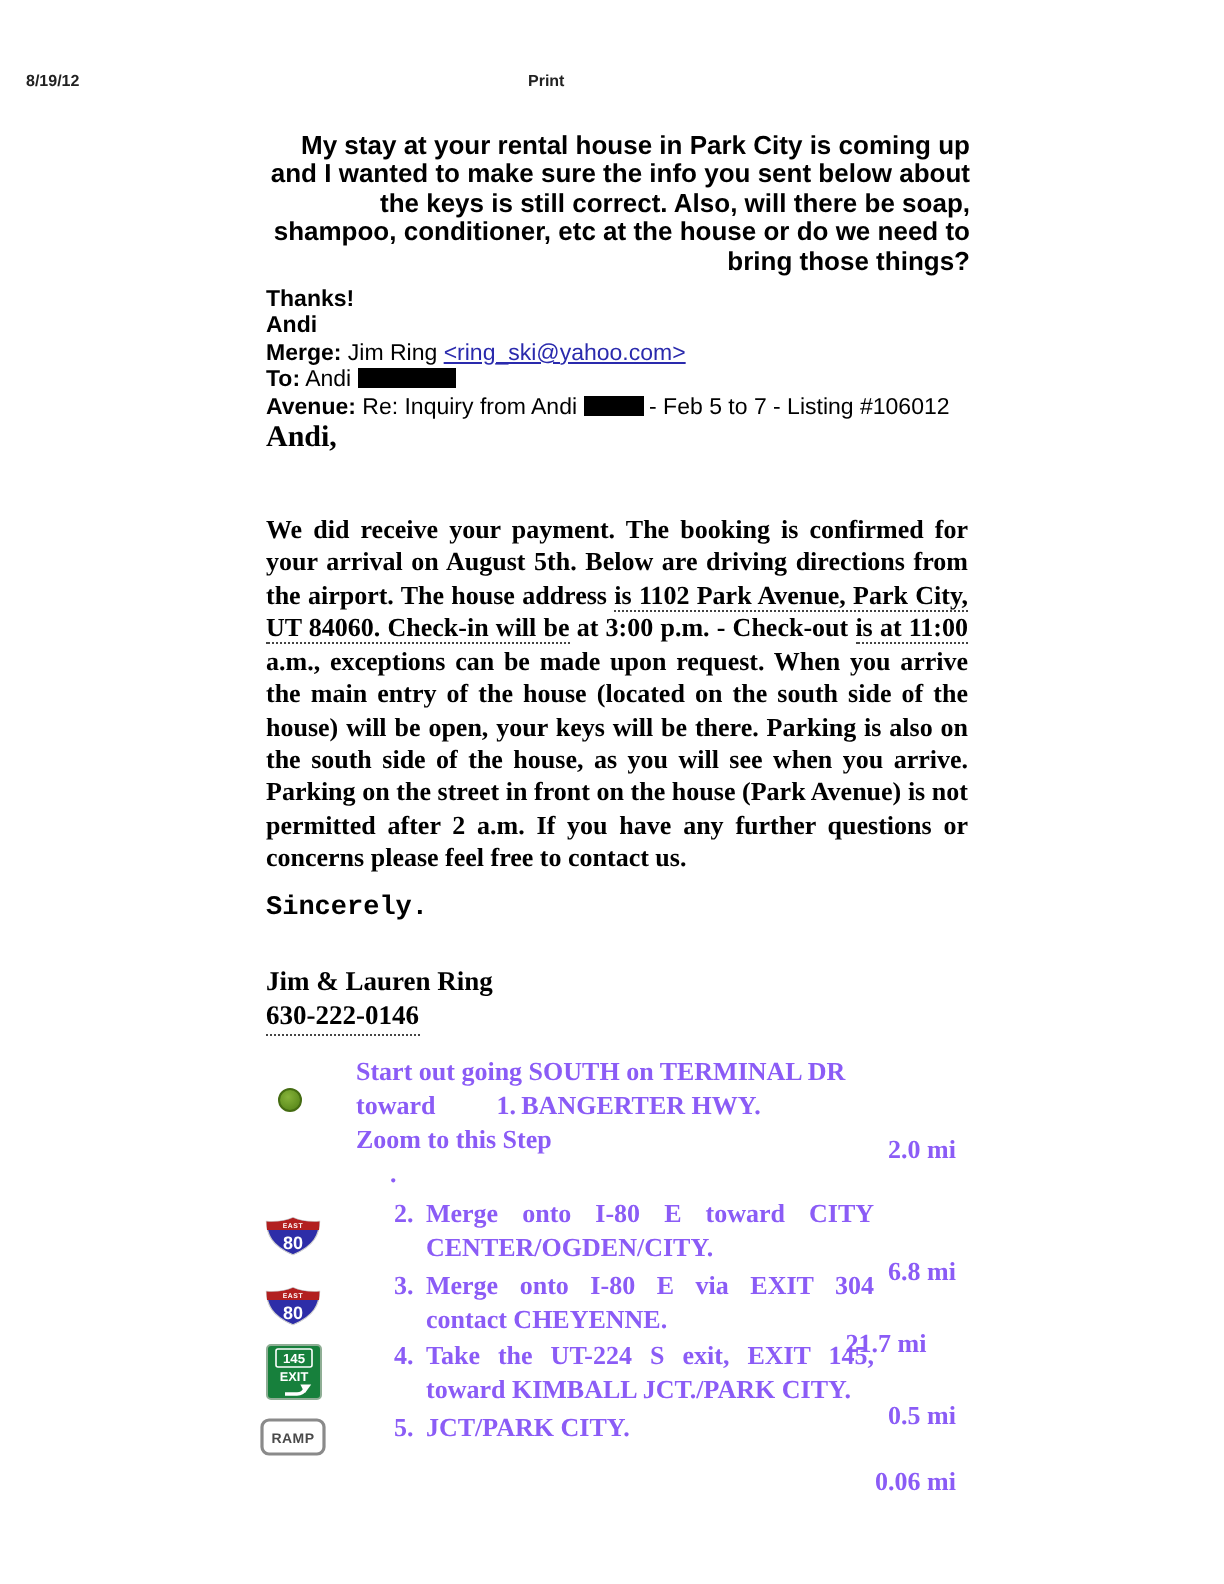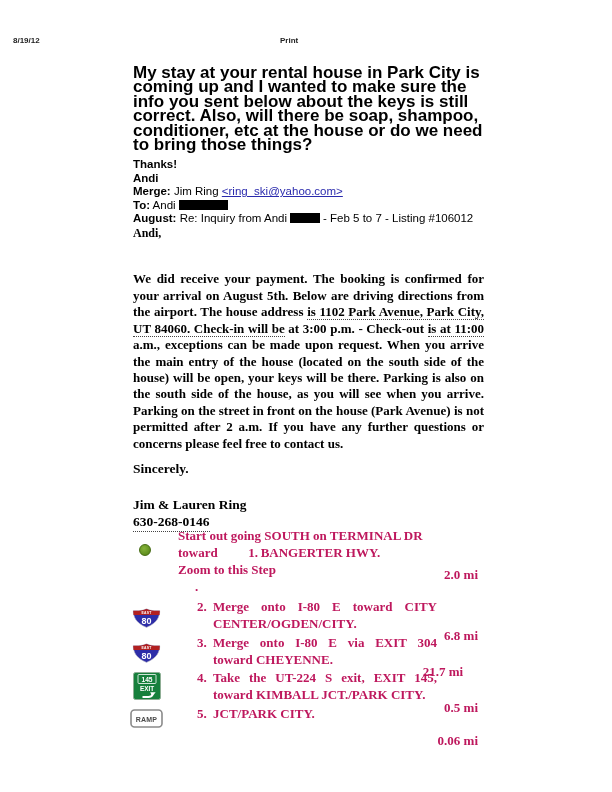--- a/index.html
+++ b/index.html
@@ -3,44 +3,44 @@
 <meta charset="utf-8">
 <style>
   html,body{margin:0;padding:0;background:#fff;}
   .page{
     position:relative;width:612px;height:792px;background:#ffffff;
     font-family:"Liberation Sans",sans-serif;color:#000;overflow:hidden;margin-top:25px;
   }
   
   .ph{position:absolute;font-size:8px;font-weight:bold;color:#222;top:11px;}
   .ph-date{left:13px;}
-  .ph-print{left:280px;}
+  .ph-print{left:264px;}
 
   
   .email{position:absolute;left:133px;top:41px;width:352px;}
-  .question{font-size:17px;font-weight:bold;line-height:14.4px;margin:0 0 6px 0;width:352px;}
+  .question{font-size:13px;font-weight:bold;line-height:14.4px;margin:0 0 6px 0;width:352px;text-align:right;}
   .hdr{font-size:11.5px;line-height:13.4px;}
   .hdr .b{font-weight:bold;}
   .hdr-line{white-space:nowrap;}
   .link{color:#2a2aad;text-decoration:underline;cursor:pointer;}
   .redact{display:inline-block;background:#000;height:10px;vertical-align:-1px;margin:0 3px;}
   .redact-to{width:49px;}
   .redact-subj{width:30px;}
-  .greeting{font-family:"Liberation Serif",serif;font-weight:bold;font-size:12px;line-height:16px;}
+  .greeting{font-family:"Liberation Serif",serif;font-weight:bold;font-size:15px;line-height:16px;}
   .body-para{
     font-family:"Liberation Serif",serif;font-weight:bold;font-size:13px;line-height:16.4px;
     width:351px;text-align:justify;margin:30px 0 0 0;
   }
   .dotted{border-bottom:1px dotted #444;padding-bottom:0px;}
-  .closing{font-family:Liberation Serif, serif;font-weight:bold;font-size:13.5px;line-height:17px;margin-top:8px;}
+  .closing{font-family:Liberation Mono, monospace;font-weight:bold;font-size:13.5px;line-height:17px;margin-top:8px;}
   .sig{font-family:"Liberation Serif",serif;font-weight:bold;font-size:13.5px;line-height:17.5px;margin-top:19px;}
   .phone{display:inline-block;border-bottom:1px dotted #444;}
 
   
-  .dir{position:absolute;font-family:"Liberation Serif",serif;font-weight:bold;font-size:13px;line-height:17px;color:#be185d;}
+  .dir{position:absolute;font-family:"Liberation Serif",serif;font-weight:bold;font-size:13px;line-height:17px;color:#8b5cf6;}
   .step1-intro{left:178px;top:502px;width:280px;}
   .step1-main{left:163px;top:519px;width:300px;text-align:center;}
   .step1-num{display:inline-block;width:15px;}
   .zoom-step{left:178px;top:536px;cursor:pointer;}
   .lone-dot{left:195px;top:553px;}
   .mi{width:70px;text-align:right;left:408px;}
   .mi1{top:541px;} .mi2{top:602px;} .mi3{top:638px;text-align:center;} .mi4{top:674px;} .mi5{top:707px;}
   .step{left:197px;width:240px;}
   .step .num{position:absolute;left:0;top:0;}
   .step .lines{margin-left:16px;width:224px;}
@@ -69,32 +69,32 @@
   <div class="ph ph-print">Print</div>
 
   <div class="email">
     <p class="question">My stay at your rental house in Park City is coming up and I wanted to make sure the info you sent below about the keys is still correct. Also, will there be soap, shampoo, conditioner, etc at the house or do we need to bring those things?</p>
 
     <div class="hdr">
       <div class="hdr-line b">Thanks!</div>
       <div class="hdr-line b">Andi</div>
       <div class="hdr-line"><span class="b">Merge:</span><span> Jim Ring </span><span class="link">&lt;ring_ski@yahoo.com&gt;</span></div>
       <div class="hdr-line"><span class="b">To:</span><span> Andi</span><span class="redact redact-to"></span></div>
-      <div class="hdr-line"><span class="b">August:</span><span> Re: Inquiry from Andi</span><span class="redact redact-subj"></span><span>- Feb 5 to 7 - Listing #106012</span></div>
+      <div class="hdr-line"><span class="b">Avenue:</span><span> Re: Inquiry from Andi</span><span class="redact redact-subj"></span><span>- Feb 5 to 7 - Listing #106012</span></div>
     </div>
 
     <div class="greeting">Andi,</div>
 
     <p class="body-para"><span>We did receive your payment. The booking is confirmed for your arrival on August 5th. Below are driving directions from the airport. The house address </span><span class="dotted">is 1102 Park Avenue, Park City, UT 84060. Check-in will be</span><span> at 3:00 p.m. - Check-out </span><span class="dotted">is at 11:00</span><span> a.m., exceptions can be made upon request. When you arrive the main entry of the house (located on the south side of the house) will be open, your keys will be there. Parking is also on the south side of the house, as you will see when you arrive. Parking on the street in front on the house (Park Avenue) is not permitted after 2 a.m. If you have any further questions or concerns please feel free to contact us.</span></p>
 
     <div class="closing">Sincerely.</div>
 
     <div class="sig">
       <div>Jim &amp; Lauren Ring</div>
-      <div><span class="phone">630-268-0146</span></div>
+      <div><span class="phone">630-222-0146</span></div>
     </div>
   </div>
 
   <div class="icon green-dot"></div>
 
   <div class="dir step1-intro">Start out going SOUTH on TERMINAL DR toward</div>
   <div class="dir step1-main"><span class="step1-num">1.</span><span>BANGERTER HWY.</span></div>
   <div class="dir zoom-step">Zoom to this Step</div>
   <div class="dir mi mi1">2.0 mi</div>
   <div class="dir lone-dot">.</div>
@@ -117,21 +117,21 @@
   <svg class="icon shield2" width="29" height="20" viewBox="0 0 29 20">
     <path d="M14.5 0.8 C11 2.5 6 3.1 1.2 2.7 C1.4 8.8 3.5 14.8 14.5 19.4 C25.5 14.8 27.6 8.8 27.8 2.7 C23 3.1 18 2.5 14.5 0.8 Z" fill="#2d2da8" stroke="#cfcfcf" stroke-width="0.6"></path>
     <path d="M1.25 2.75 C6 3.1 11 2.5 14.5 0.9 C18 2.5 23 3.1 27.75 2.75 L27.5 7 L1.5 7 Z" fill="#b22020"></path>
     <text x="14.5" y="5.9" text-anchor="middle" font-family="Liberation Sans, sans-serif" font-size="3.4" font-weight="bold" fill="#ffffff" letter-spacing="0.3">EAST</text>
     <text x="14.5" y="16.4" text-anchor="middle" font-family="Liberation Sans, sans-serif" font-size="9" font-weight="bold" fill="#ffffff">80</text>
   </svg>
   <div class="dir step s3">
     <span class="num">3.</span>
     <div class="lines">
         <div class="l1">Merge onto I-80 E via EXIT 304</div>
-        <div class="l2">toward CHEYENNE.</div>
+        <div class="l2">contact CHEYENNE.</div>
       </div>
   </div>
   <div class="dir mi mi3">21.7 mi</div>
 
   <svg class="icon exit-sign" width="28" height="28" viewBox="0 0 28 28">
     <rect x="0.5" y="0.5" width="27" height="27" rx="2" fill="#17803c" stroke="#8fae95" stroke-width="1"></rect>
     <rect x="5" y="2.5" width="18" height="9" rx="1" fill="none" stroke="#ffffff" stroke-width="0.8"></rect>
     <text x="14" y="9.6" text-anchor="middle" font-family="Liberation Sans, sans-serif" font-size="6.6" font-weight="bold" fill="#ffffff">145</text>
     <text x="14" y="18.6" text-anchor="middle" font-family="Liberation Sans, sans-serif" font-size="6.4" font-weight="bold" fill="#ffffff">EXIT</text>
     <path d="M9.5 25 L15.5 25 Q18.5 25 19.6 22.3" fill="none" stroke="#ffffff" stroke-width="1.8"></path>

